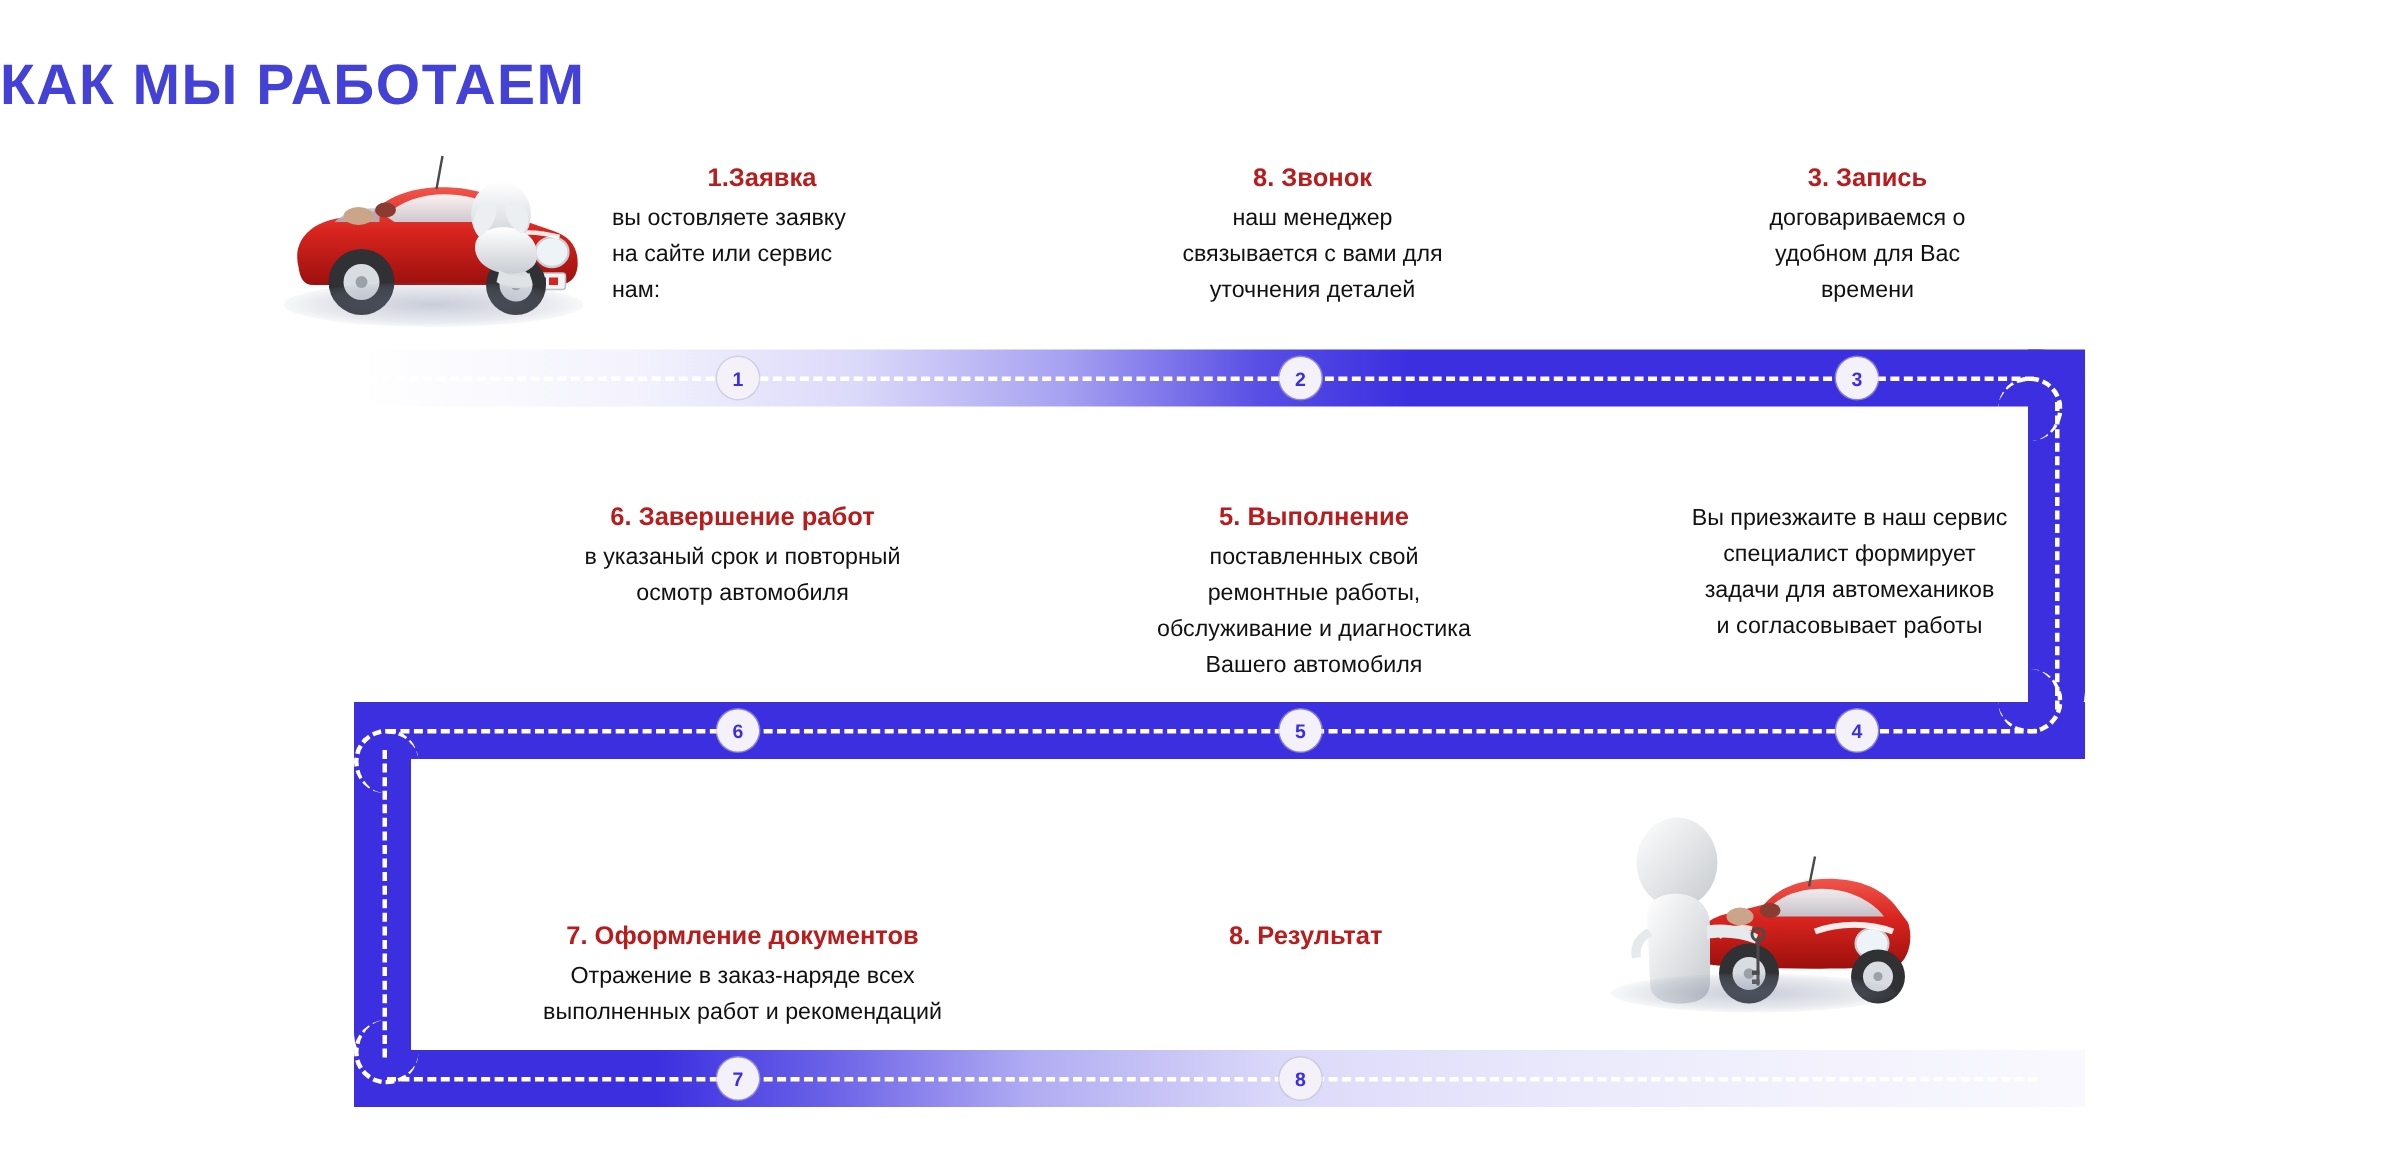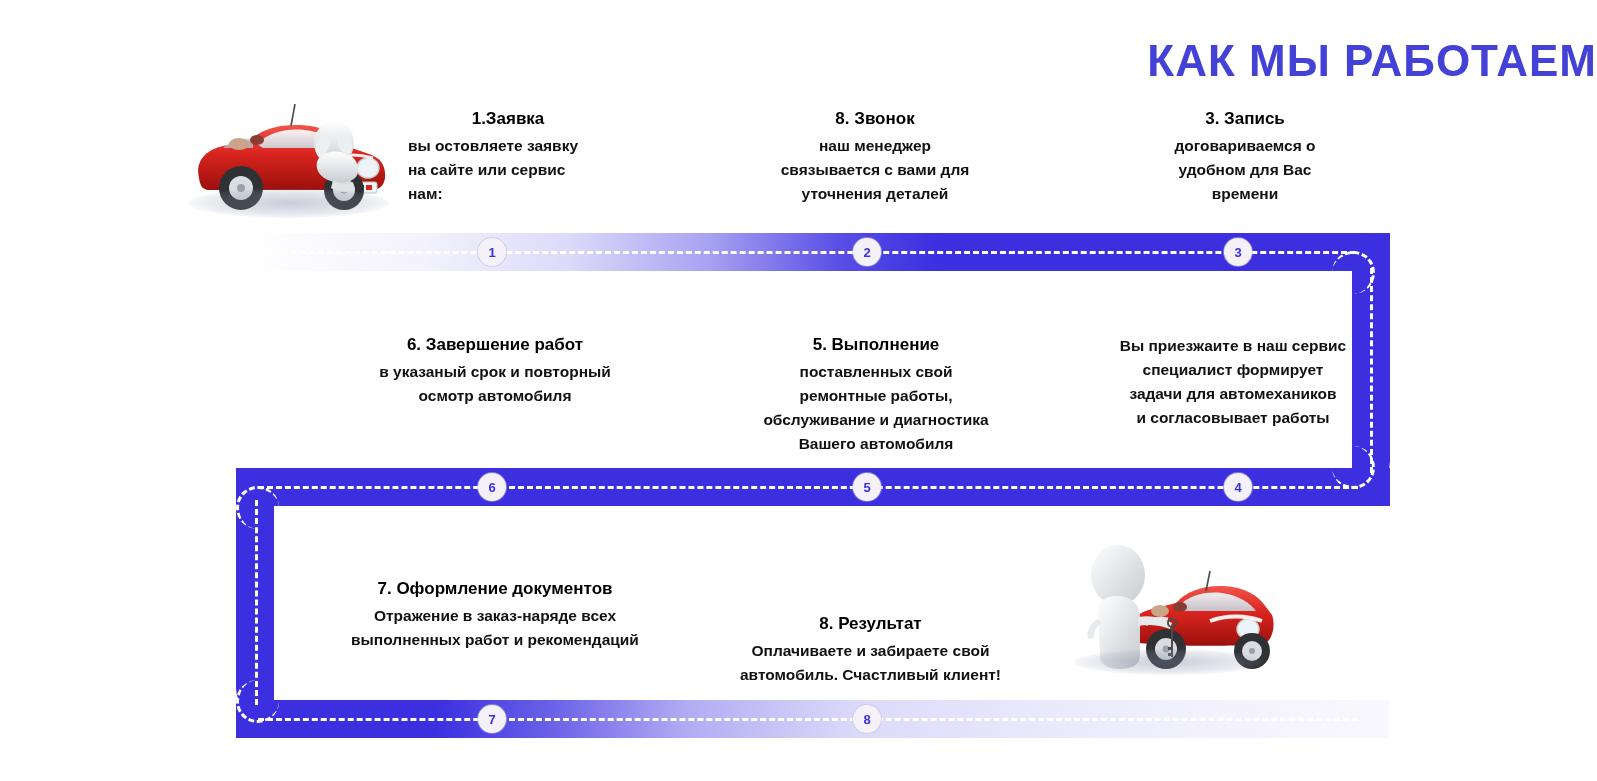--- a/index.html
+++ b/index.html
@@ -8,22 +8,22 @@
     background:#ffffff;
     font-family:"Liberation Sans","DejaVu Sans",sans-serif;
     overflow:hidden;
     position:relative;
   }
   #stage{position:absolute;left:0;top:0;width:1597px;height:781px;}
 
   
   .title{
     position:absolute;left:0;top:36px;width:1597px;
-    text-align:right;
-    font-size:44px;font-weight:bold;
+    text-align:left;
+    font-size:38px;font-weight:bold;
     letter-spacing:1px;
     color:#4341d6;
     white-space:nowrap;
   }
 
   
   .band{position:absolute;}
 
   
   .band-top-bar{
@@ -97,25 +97,25 @@
     position:absolute;width:28px;height:28px;border-radius:50%;
     background:#f4f2f8;
     display:flex;align-items:center;justify-content:center;
     font-size:13px;font-weight:bold;color:#3b2fe0;
     box-shadow:0 0 0 1px rgba(190,190,210,.55);
   }
 
   
   .step{position:absolute;color:#111111;}
   .step .hd{
-    font-size:17px;font-weight:bold;margin:0 0 4px 0;color:#000000;
+    font-size:17px;font-weight:bold;margin:0 0 4px 0;color:#b91c1c;
     line-height:1.3;
   }
   .step .bd{
-    font-size:15.5px;font-weight:bold;line-height:1.55;color:#111111;
+    font-size:15.5px;font-weight:normal;line-height:1.55;color:#111111;
   }
   .ctr{text-align:center;}
   .lft{text-align:left;}
 
   
   .car-scene{position:absolute;}
   .shadow-ellipse{
     position:absolute;border-radius:50%;
     background:radial-gradient(ellipse at center, rgba(120,130,160,.40) 0%, rgba(140,150,175,.20) 55%, rgba(255,255,255,0) 78%);
   }
@@ -215,34 +215,30 @@
 
   <div class="step" style="left:1102px;top:334px;width:262px;">
     <div class="bd ctr">
       <div>Вы приезжаите в наш сервис</div>
       <div>специалист формирует</div>
       <div>задачи для автомехаников</div>
       <div>и согласовывает работы</div>
     </div>
   </div>
 
-  <div class="step" style="left:330px;top:578px;width:330px;">
+  <div class="step" style="left:330px;top:613px;width:330px;">
     <div class="hd ctr">7. Оформление документов</div>
     <div class="bd ctr">
       <div>Отражение в заказ-наряде всех</div>
       <div>выполненных работ и рекомендаций</div>
     </div>
   </div>
 
   <div class="step" style="left:728px;top:613px;width:285px;">
     <div class="hd ctr">8. Результат</div>
-    <div class="bd ctr">
-      <div>Оплачиваете и забираете свой</div>
-      <div>автомобиль. Счастливый клиент!</div>
-    </div>
   </div>
 
   <div class="car-scene" style="left:183px;top:96px;width:215px;height:125px;">
     <div class="shadow-ellipse" style="left:6px;top:92px;width:200px;height:30px;"></div>
     <svg width="215" height="125" viewBox="0 0 215 125">
       <defs>
         <linearGradient id="bodyRed1" x1="0" y1="0" x2="0" y2="1">
           <stop offset="0%" stop-color="#f0554b"></stop>
           <stop offset="45%" stop-color="#d8241e"></stop>
           <stop offset="100%" stop-color="#9c100d"></stop>

